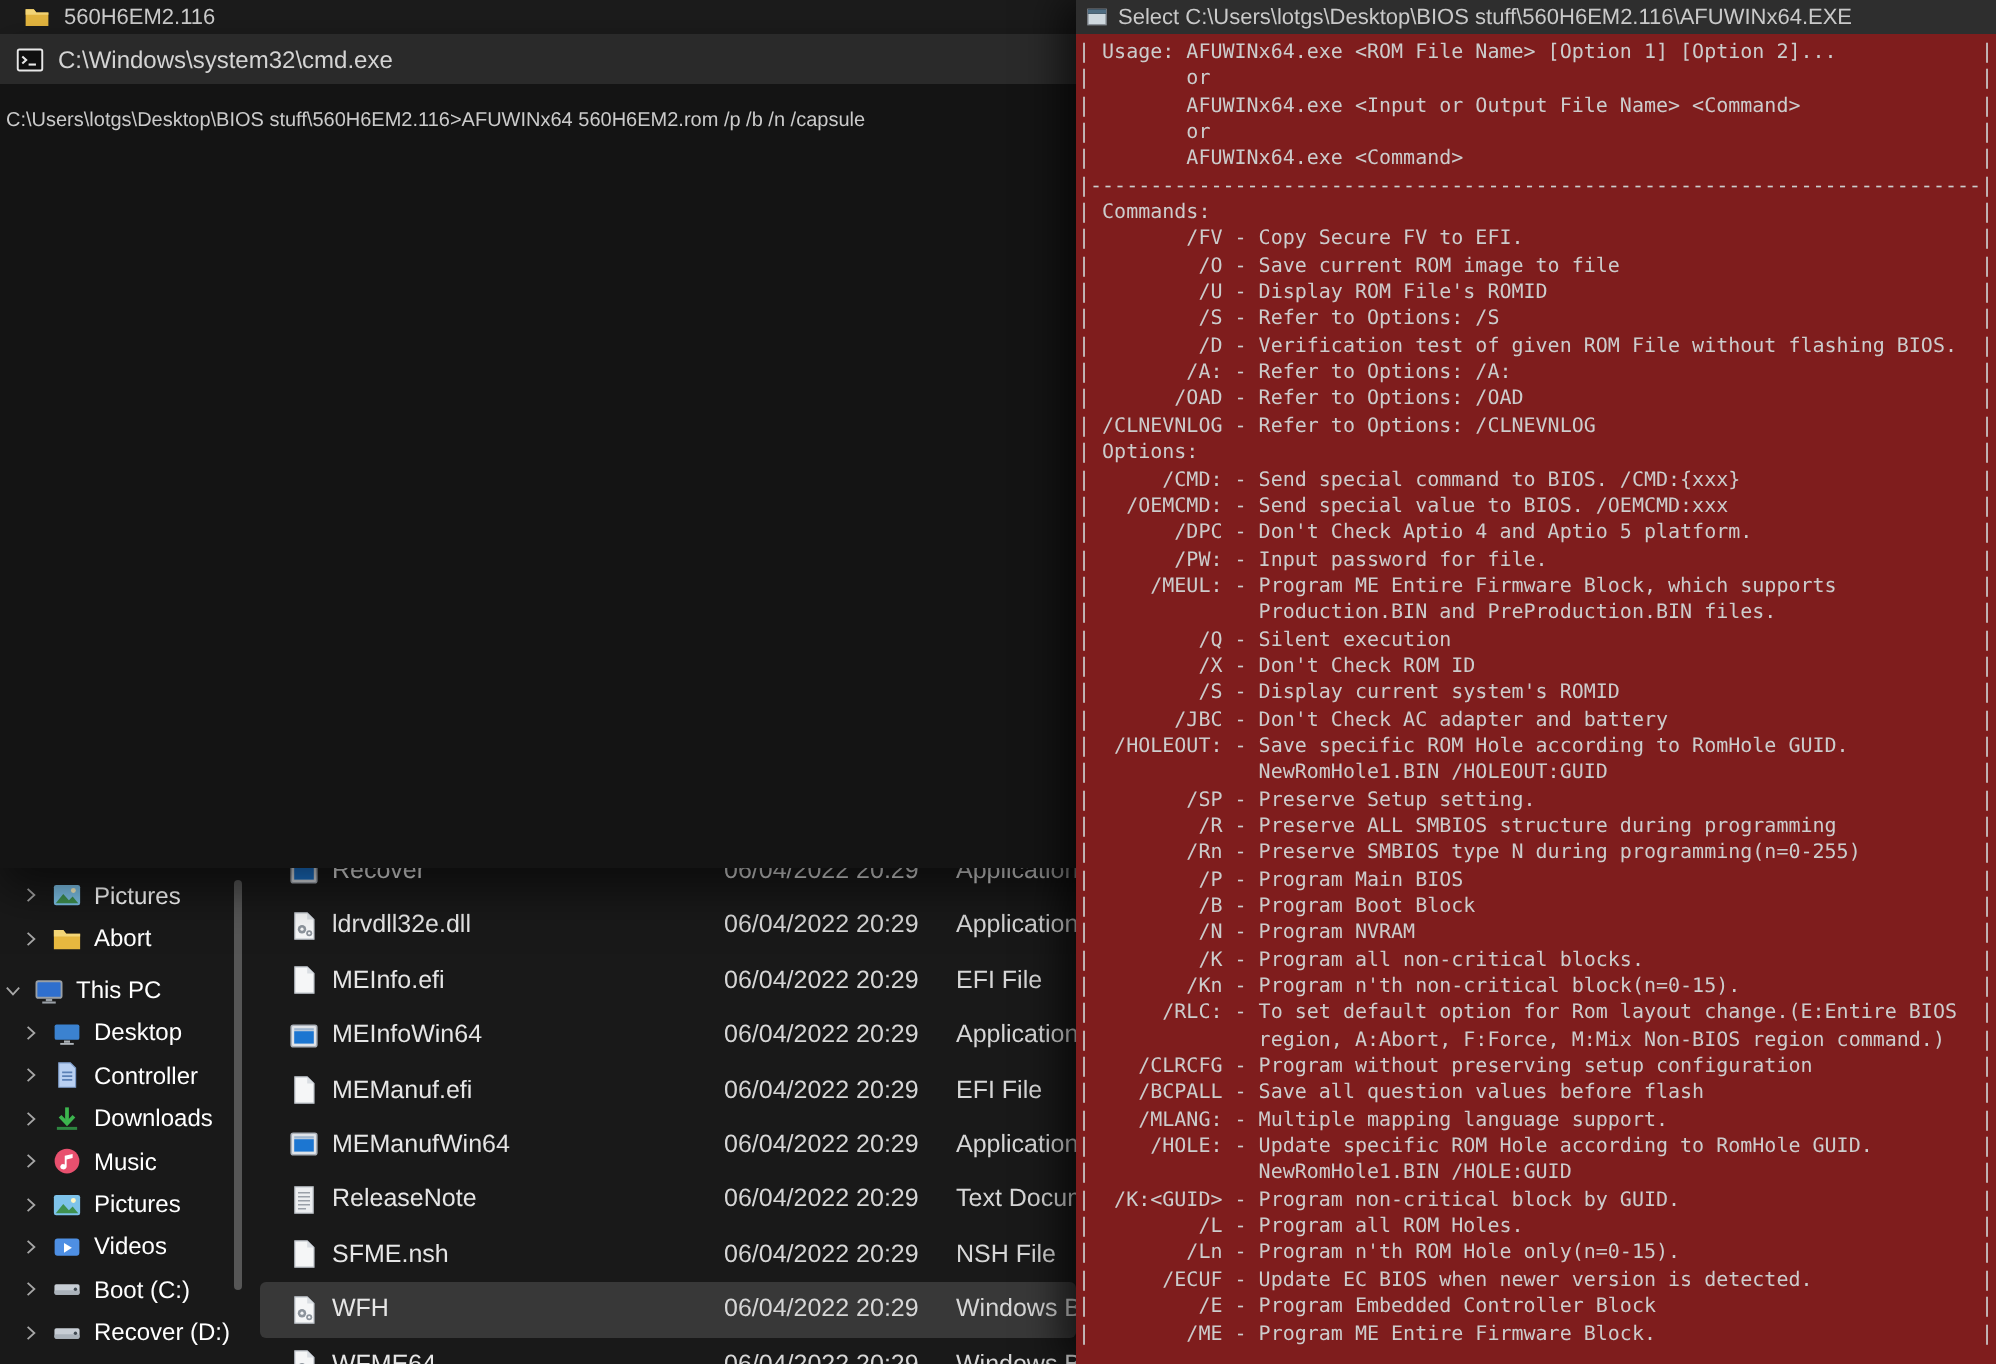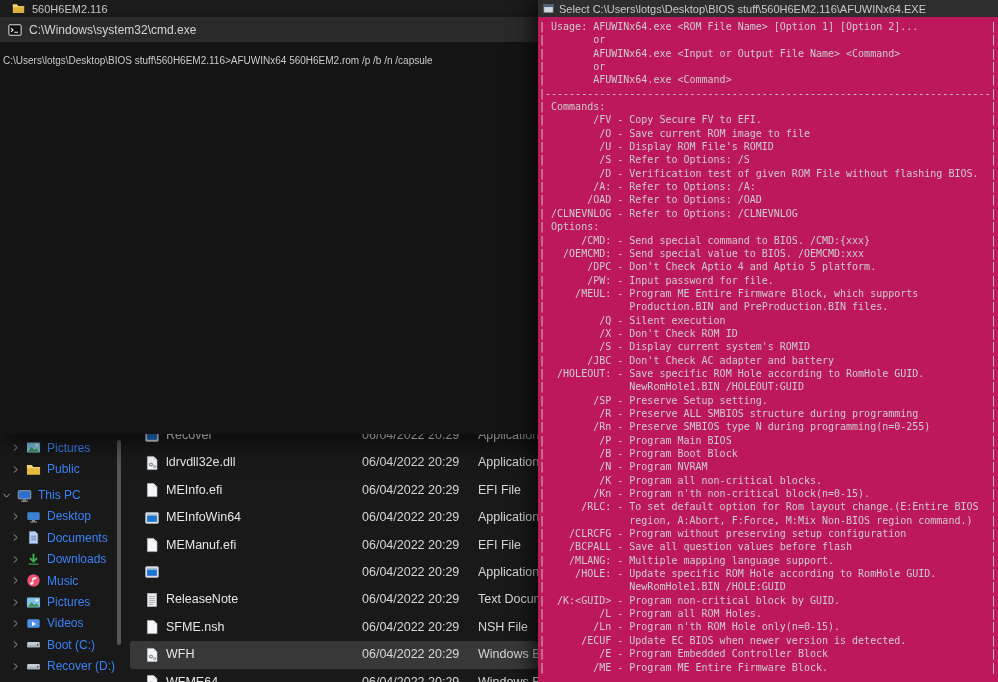--- a/index.html
+++ b/index.html
@@ -7,21 +7,21 @@
   .abs{position:absolute}
 
   
   #explorer{inset:0;z-index:0}
   #tabstrip{position:absolute;top:0;left:0;width:100%;height:17px;background:#1c1c1c;
     display:flex;align-items:center;gap:7px;padding-left:12px;box-sizing:border-box}
   #tabstrip .tab-title{color:#cfcfcf;font-size:11px;white-space:nowrap}
   .tab-folder-icon{width:13px;height:13px;flex:none}
 
   #sidebar{position:absolute;left:0;top:437px;width:126px}
-  .side-item{display:flex;align-items:center;height:21.4px;color:#3b82f6;
+  .side-item{display:flex;align-items:center;height:21.4px;color:#ffffff;
     font-size:12px;gap:6px;padding-left:11px;cursor:default;white-space:nowrap}
   .side-item.lvl0{padding-left:2px;margin-top:4.6px}
   .chev{width:9px;height:9px;flex:none;opacity:.85}
   .chev.expanded{transform:rotate(90deg)}
   .sicon{width:15px;height:15px;flex:none}
   .slabel{overflow:hidden}
   #side-scrollbar{position:absolute;left:117px;top:440px;width:4px;height:205px;
     background:#565656;border-radius:2px;z-index:1}
 
   #file-list{position:absolute;left:130px;top:422px;width:408px}
@@ -39,21 +39,21 @@
   #cmd-window{left:0;top:17px;width:572px;height:417px;background:#141414;
     box-shadow:0 10px 22px rgba(0,0,0,.55);z-index:2}
   #cmd-titlebar{height:25px;background:#2a2a2a;display:flex;align-items:center;
     gap:7px;padding-left:8px;color:#d4d4d4;font-size:12px;white-space:nowrap}
   .cmd-icon{width:14px;height:14px;flex:none}
   #cmd-body pre{margin:0;padding:12px 0 0 3px;
     font-family:Liberation Sans, sans-serif;font-size:10px;line-height:13px;
     color:#cbcbcb;white-space:pre}
 
   
-  #console-window{left:538px;top:0;width:460px;height:682px;background:#be185d;
+  #console-window{left:538px;top:0;width:460px;height:682px;background:#7f1d1d;
     box-shadow:-8px 0 18px rgba(0,0,0,.6);z-index:3}
   #console-titlebar{height:17px;background:#2e2e2e;display:flex;align-items:center;
     gap:5px;padding-left:5px;color:#c9c9c9;font-size:11px;white-space:nowrap;overflow:hidden}
   .conwin-icon{width:11px;height:11px;flex:none}
   #console-body pre{margin:0;padding:3px 0 0 1px;
     font-family:"DejaVu Sans Mono",monospace;font-size:10px;line-height:13.35px;
     color:#cccccc;white-space:pre}
 </style>
 </head>
 <body>
@@ -156,21 +156,21 @@
         </svg>
     <span class="slabel">Pictures</span>
   </div>
       <div class="side-item">
     <svg class="chev">
           <use href="#sym-chevron"></use>
         </svg>
     <svg class="sicon">
           <use href="#sym-folder"></use>
         </svg>
-    <span class="slabel">Public</span>
+    <span class="slabel">Abort</span>
   </div>
       <div class="side-item lvl0">
     <svg class="chev expanded">
           <use href="#sym-chevron"></use>
         </svg>
     <svg class="sicon">
           <use href="#sym-computer"></use>
         </svg>
     <span class="slabel">This PC</span>
   </div>
@@ -183,21 +183,21 @@
         </svg>
     <span class="slabel">Desktop</span>
   </div>
       <div class="side-item">
     <svg class="chev">
           <use href="#sym-chevron"></use>
         </svg>
     <svg class="sicon">
           <use href="#sym-documents"></use>
         </svg>
-    <span class="slabel">Documents</span>
+    <span class="slabel">Controller</span>
   </div>
       <div class="side-item">
     <svg class="chev">
           <use href="#sym-chevron"></use>
         </svg>
     <svg class="sicon">
           <use href="#sym-downloads"></use>
         </svg>
     <span class="slabel">Downloads</span>
   </div>
@@ -287,20 +287,21 @@
           <use href="#sym-page"></use>
         </svg>
     <span class="fcell fname">MEManuf.efi</span>
     <span class="fcell fdate">06/04/2022 20:29</span>
     <span class="fcell ftype">EFI File</span>
   </div>
       <div class="file-row">
     <svg class="ficon">
           <use href="#sym-app"></use>
         </svg>
+    <span class="fcell fname">MEManufWin64</span>
     <span class="fcell fdate">06/04/2022 20:29</span>
     <span class="fcell ftype">Application</span>
   </div>
       <div class="file-row">
     <svg class="ficon">
           <use href="#sym-textdoc"></use>
         </svg>
     <span class="fcell fname">ReleaseNote</span>
     <span class="fcell fdate">06/04/2022 20:29</span>
     <span class="fcell ftype">Text Document</span>

